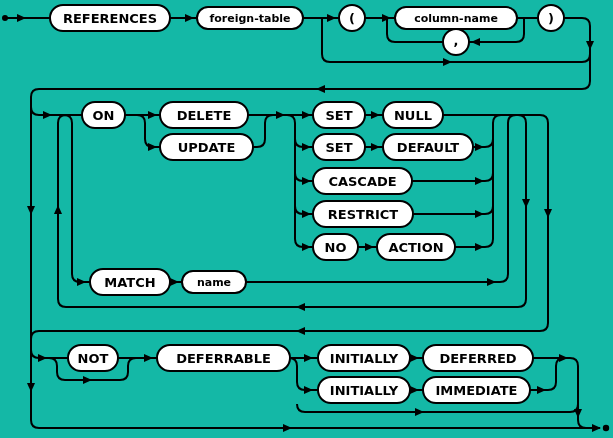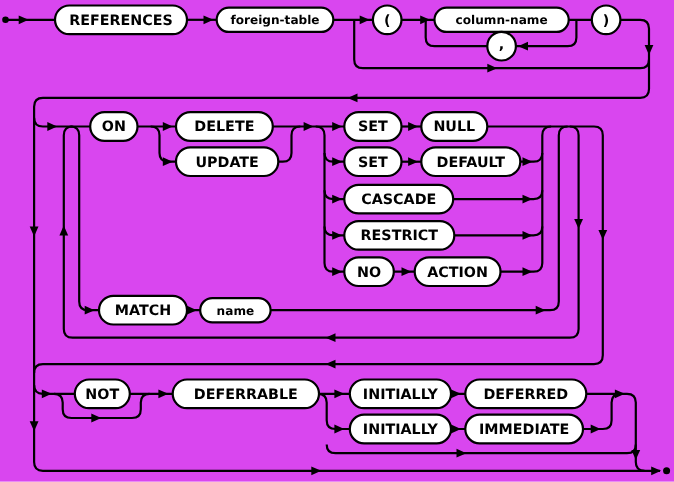--- a/index.html
+++ b/index.html
@@ -1,16 +1,16 @@
 <!DOCTYPE html>
 <html><head>
 <meta charset="utf-8">
 <style>
   html,body{margin:0;padding:0;background:#ffffff;}
-  .canvas{width:613px;height:438px;background:#d946ef;position:relative;}
+  .canvas{width:613px;height:438px;background:#14b8a6;position:relative;}
   svg{display:block;}
   .wire{fill:none;stroke:#000;stroke-width:2;}
   .arrow{fill:#000;stroke:none;}
   .node-kw rect, .node-nt rect{fill:#fff;stroke:#000;stroke-width:2;}
   .node-punct circle{fill:#fff;stroke:#000;stroke-width:2;}
   .bullet{fill:#000;stroke:none;}
   text{font-family:"DejaVu Sans","Liberation Sans",sans-serif;font-weight:bold;fill:#000;text-anchor:middle;}
   .t-kw{font-size:13px;}
   .t-nt{font-size:11px;}
   .t-p{font-size:13px;}

